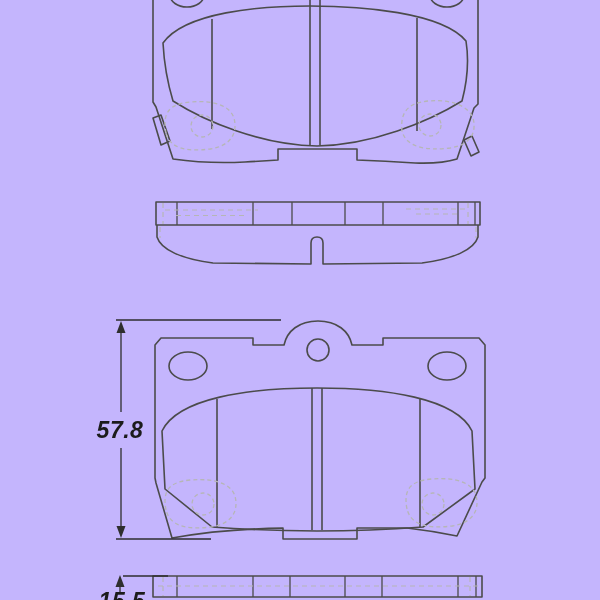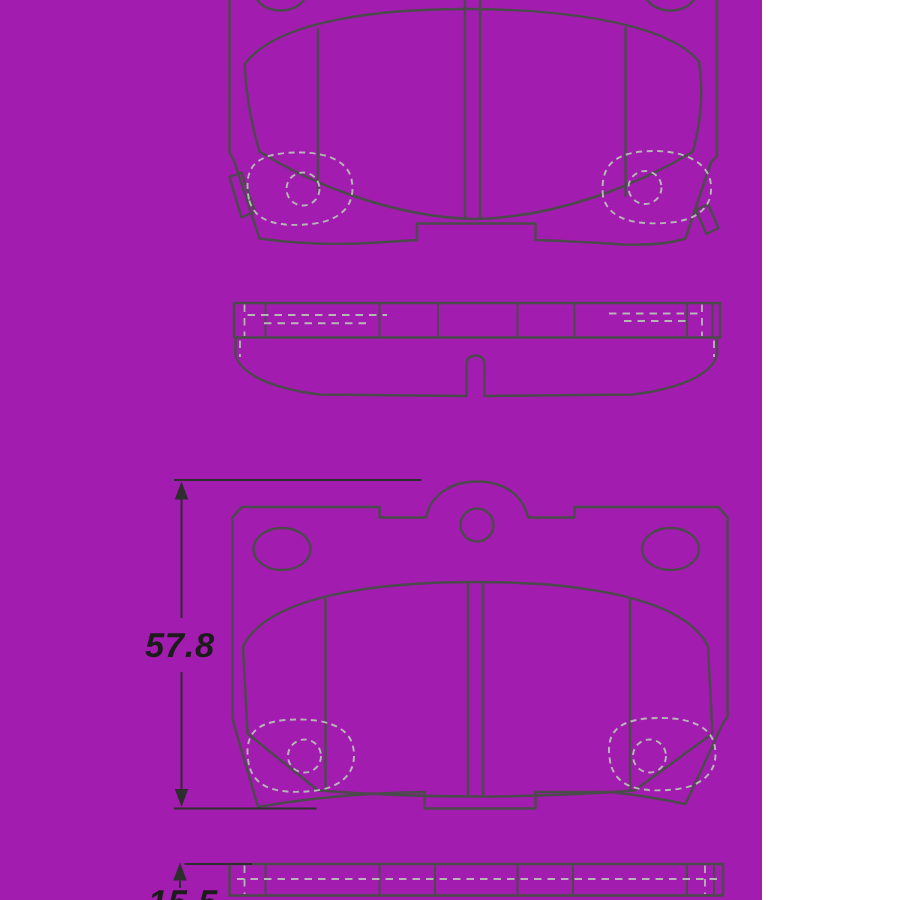--- a/index.html
+++ b/index.html
@@ -1,21 +1,21 @@
 <!DOCTYPE html>
 <html><head>
 <meta charset="utf-8">
 <style>
   html, body { margin: 0; padding: 0; background: #ffffff; }
   .canvas {
     position: relative;
-    width: 508px;
+    width: 600px;
     height: 600px;
     overflow: hidden;
-    background: #a21caf;
+    background: #c4b5fd;
     font-family: "Liberation Sans", sans-serif;
   }
   svg { display: block; }
   svg * { fill: none; stroke-width: 1.6; stroke-linejoin: round; }
   .thin  { stroke-width: 1.3; }
   .dashed { stroke: #b6b6b6; stroke-width: 1.3; stroke-dasharray: 4 3; }
   .dashed-fine { stroke: #b6b6b6; stroke-width: 1.2; stroke-dasharray: 5 4; }
   .arrow { fill: #2e2e2e; stroke: none; }
   .dim-label {
     font-family: "Liberation Sans", sans-serif;

